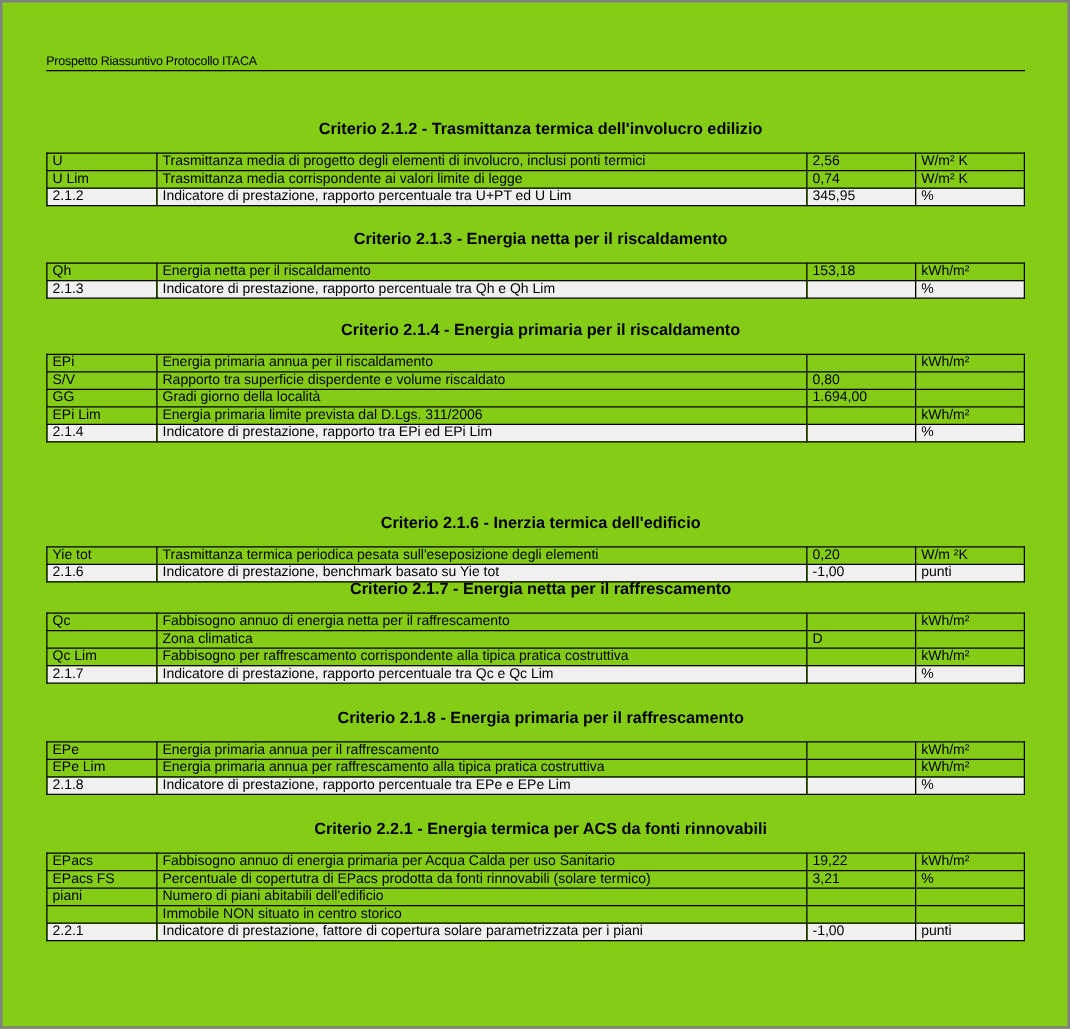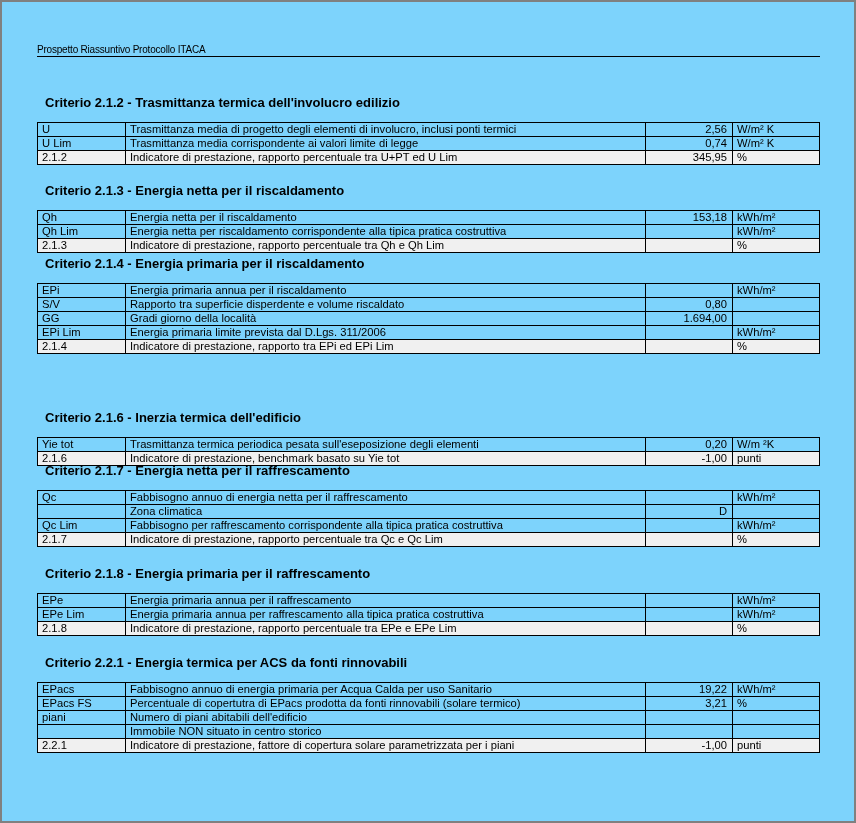--- a/index.html
+++ b/index.html
@@ -12,21 +12,21 @@
       height: 823px;
       overflow: hidden;
       font-family: "Liberation Sans", sans-serif;
       color: #000000;
     }
     .page {
       position: relative;
       width: 852px;
       height: 819px;
       border: 2px solid #808080;
-      background: #7dd3fc;
+      background: #84cc16;
     }
     .doc-header {
       position: absolute;
       left: 35px;
       top: 42px;
       width: 783px;
       height: 12px;
       border-bottom: 1px solid #000000;
       font-size: 10px;
       line-height: 11px;
@@ -37,41 +37,42 @@
       left: 35px;
       width: 783px;
     }
     .section-title {
       margin: 0 0 0 8px;
       font-size: 13px;
       font-weight: bold;
       line-height: 16px;
       height: 16px;
       white-space: nowrap;
+      text-align: center;
     }
     table.crit {
       margin-top: 11px;
       border-collapse: collapse;
       width: 782px;
       table-layout: fixed;
       font-size: 11.2px;
     }
     table.crit td {
       border: 1px solid #000000;
       height: 13px;
       line-height: 13px;
       padding: 0 4px;
       white-space: nowrap;
       overflow: hidden;
     }
     table.crit col.c-code { width: 88px; }
     table.crit col.c-desc { width: 520px; }
     table.crit col.c-val  { width: 87px; }
     table.crit col.c-unit { width: 87px; }
-    table.crit td.val { text-align: right; padding-right: 5px; }
+    table.crit td.val { padding-right: 5px; }
     table.crit tr.indicator td { background: #f0f0f0; }
   </style>
 </head>
 <body>
 
 <div class="page">
 
   <div class="doc-header">Prospetto Riassuntivo Protocollo ITACA</div>
 
   <div class="section" style="top:93px;">
@@ -115,26 +116,20 @@
           <col class="c-val">
           <col class="c-unit">
         </colgroup>
       <tbody>
           <tr>
         <td>Qh</td>
         <td>Energia netta per il riscaldamento</td>
         <td class="val">153,18</td>
         <td>kWh/m²</td>
       </tr>
-      <tr>
-        <td>Qh Lim</td>
-        <td>Energia netta per riscaldamento corrispondente alla tipica pratica costruttiva</td>
-        <td class="val"></td>
-        <td>kWh/m²</td>
-      </tr>
       <tr class="indicator">
         <td>2.1.3</td>
         <td>Indicatore di prestazione, rapporto percentuale tra Qh e Qh Lim</td>
         <td class="val"></td>
         <td>%</td>
       </tr>
     </tbody>
       </table>
   </div>
 

